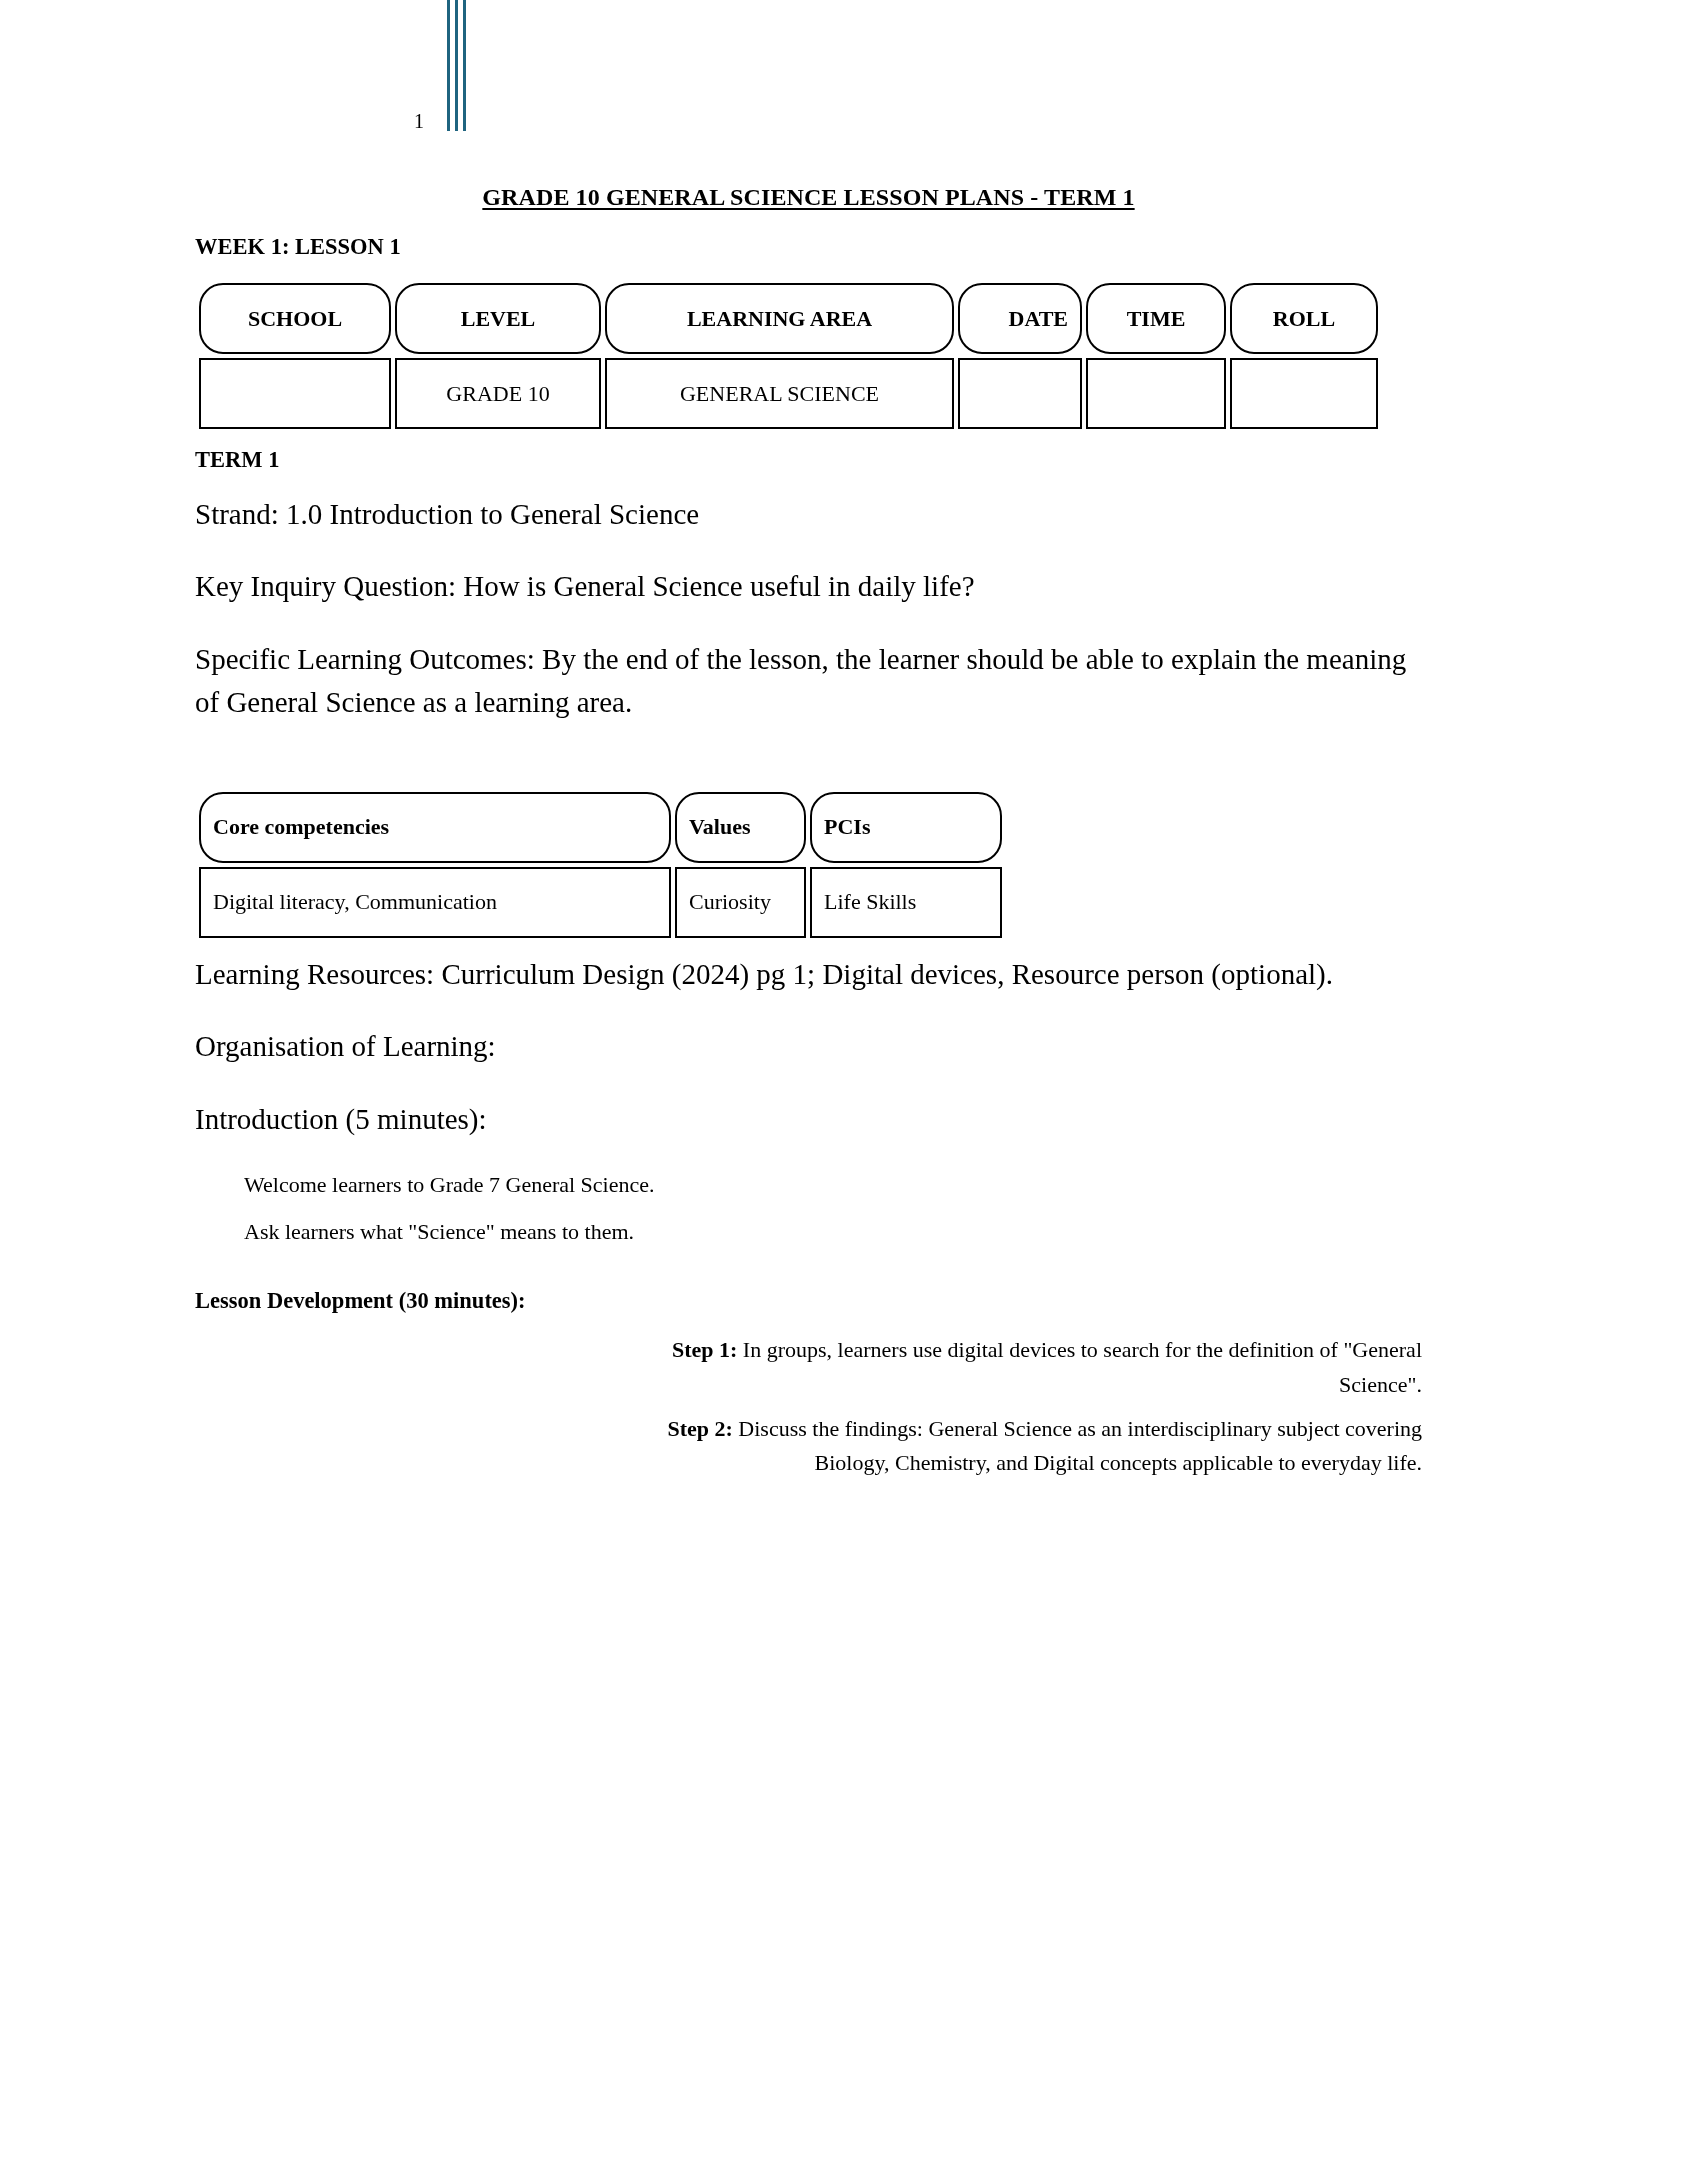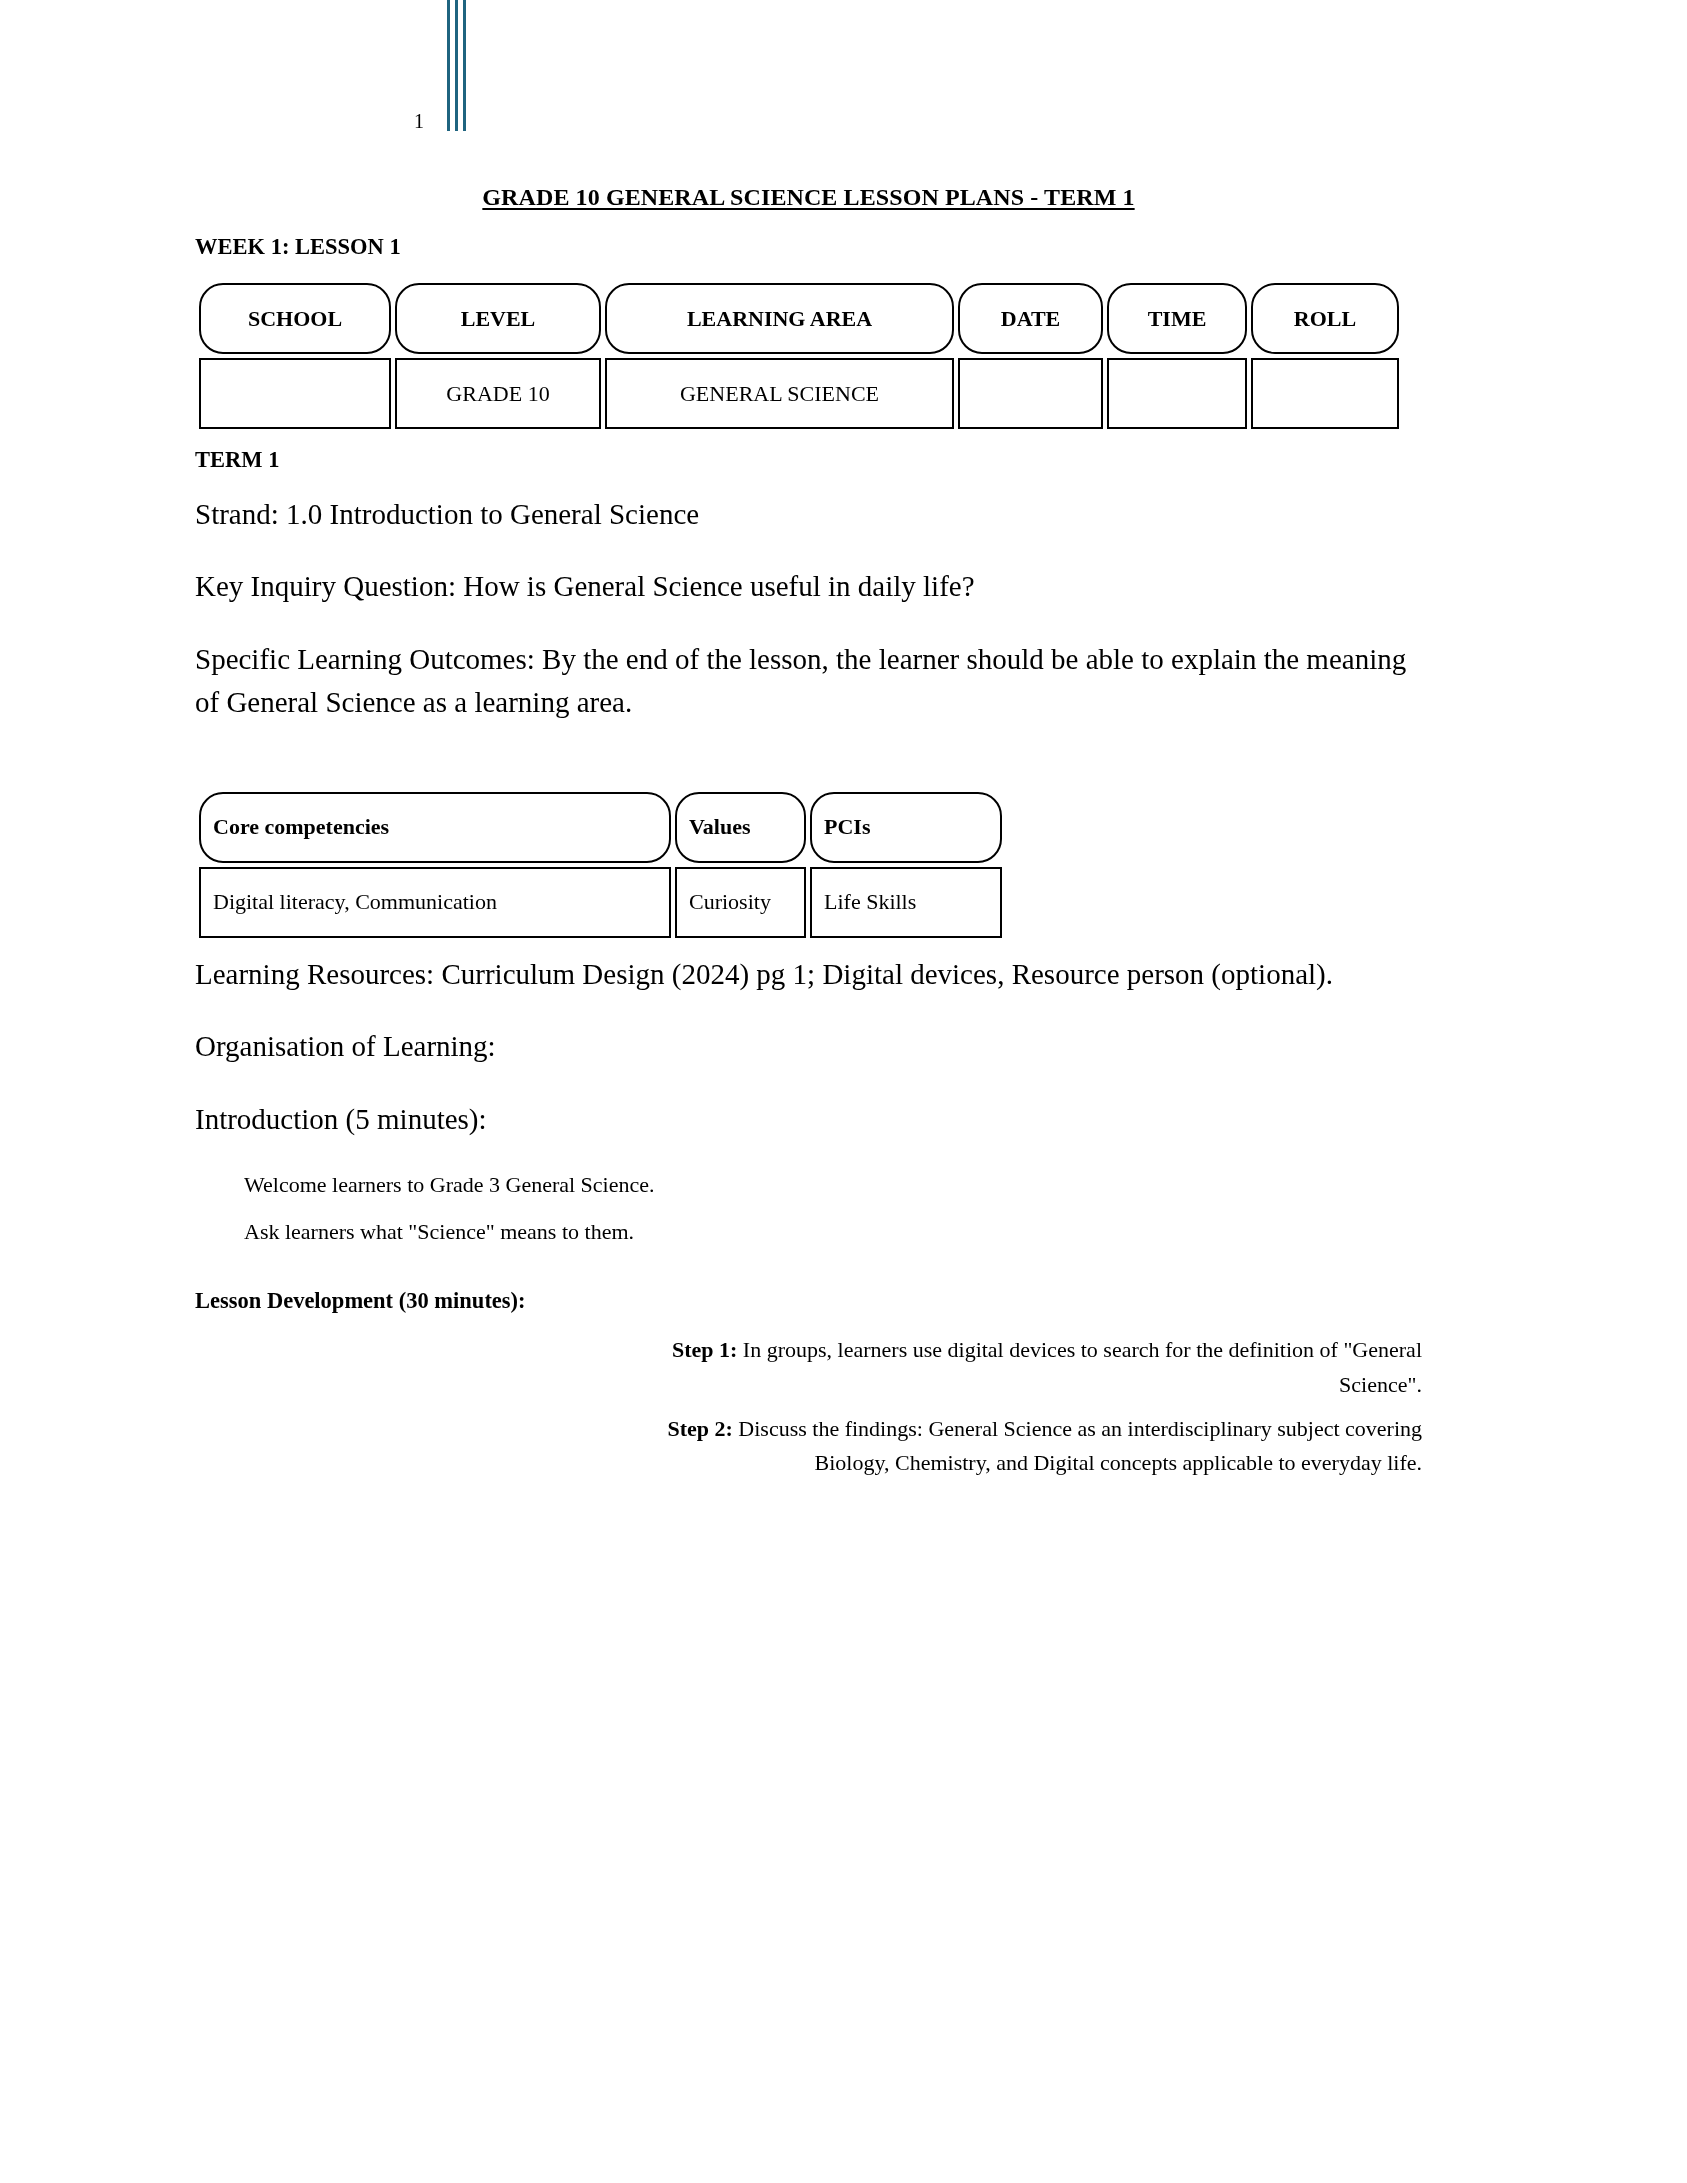--- a/index.html
+++ b/index.html
@@ -124,21 +124,21 @@
     font-weight: bold;
     border-radius: 24px;
   }
 
   
   #table-info { margin-top: 4px; margin-bottom: 12px; }
   #table-info td { text-align: center; height: 71px; }
   #table-info td.c-school  { width: 192px; }
   #table-info td.c-level   { width: 206px; }
   #table-info td.c-area    { width: 349px; }
-  #table-info td.c-date    { width: 145px; }
+  #table-info td.c-date    { width: 124px; text-align: right; }
   #table-info td.c-time    { width: 140px; }
   #table-info td.c-roll    { width: 148px; }
 
   
   #table-comp { margin-top: 12px; margin-bottom: 10.6px; }
   #table-comp td { text-align: left; height: 71px; }
   #table-comp td.c-core   { width: 472px; margin-top: 15px; }
   #table-comp td.c-values { width: 131px; }
   #table-comp td.c-pcis   { width: 192px; }
 
@@ -209,21 +209,21 @@
         </tr>
       </tbody>
     </table>
 
     <div class="para">Learning Resources: Curriculum Design (2024) pg 1; Digital devices, Resource person (optional).</div>
 
     <div class="para">Organisation of Learning:</div>
 
     <div class="para tight">Introduction (5 minutes):</div>
 
-    <div class="indent-line">Welcome learners to Grade 3 General Science.</div>
+    <div class="indent-line">Welcome learners to Grade 7 General Science.</div>
     <div class="indent-line">Ask learners what "Science" means to them.</div>
 
     <div class="spacer-sm"></div>
 
     <div class="h-bold">Lesson Development (30 minutes):</div>
 
     <div class="step-line"><span class="step-label">Step 1:</span><span> In groups, learners use digital devices to search for the definition of "General</span><span class="cont">Science".</span></div>
 
     <div class="step-line"><span class="step-label">Step 2:</span><span> Discuss the findings: General Science as an interdisciplinary subject covering</span><span class="cont">Biology, Chemistry, and Digital concepts applicable to everyday life.</span></div>
 

